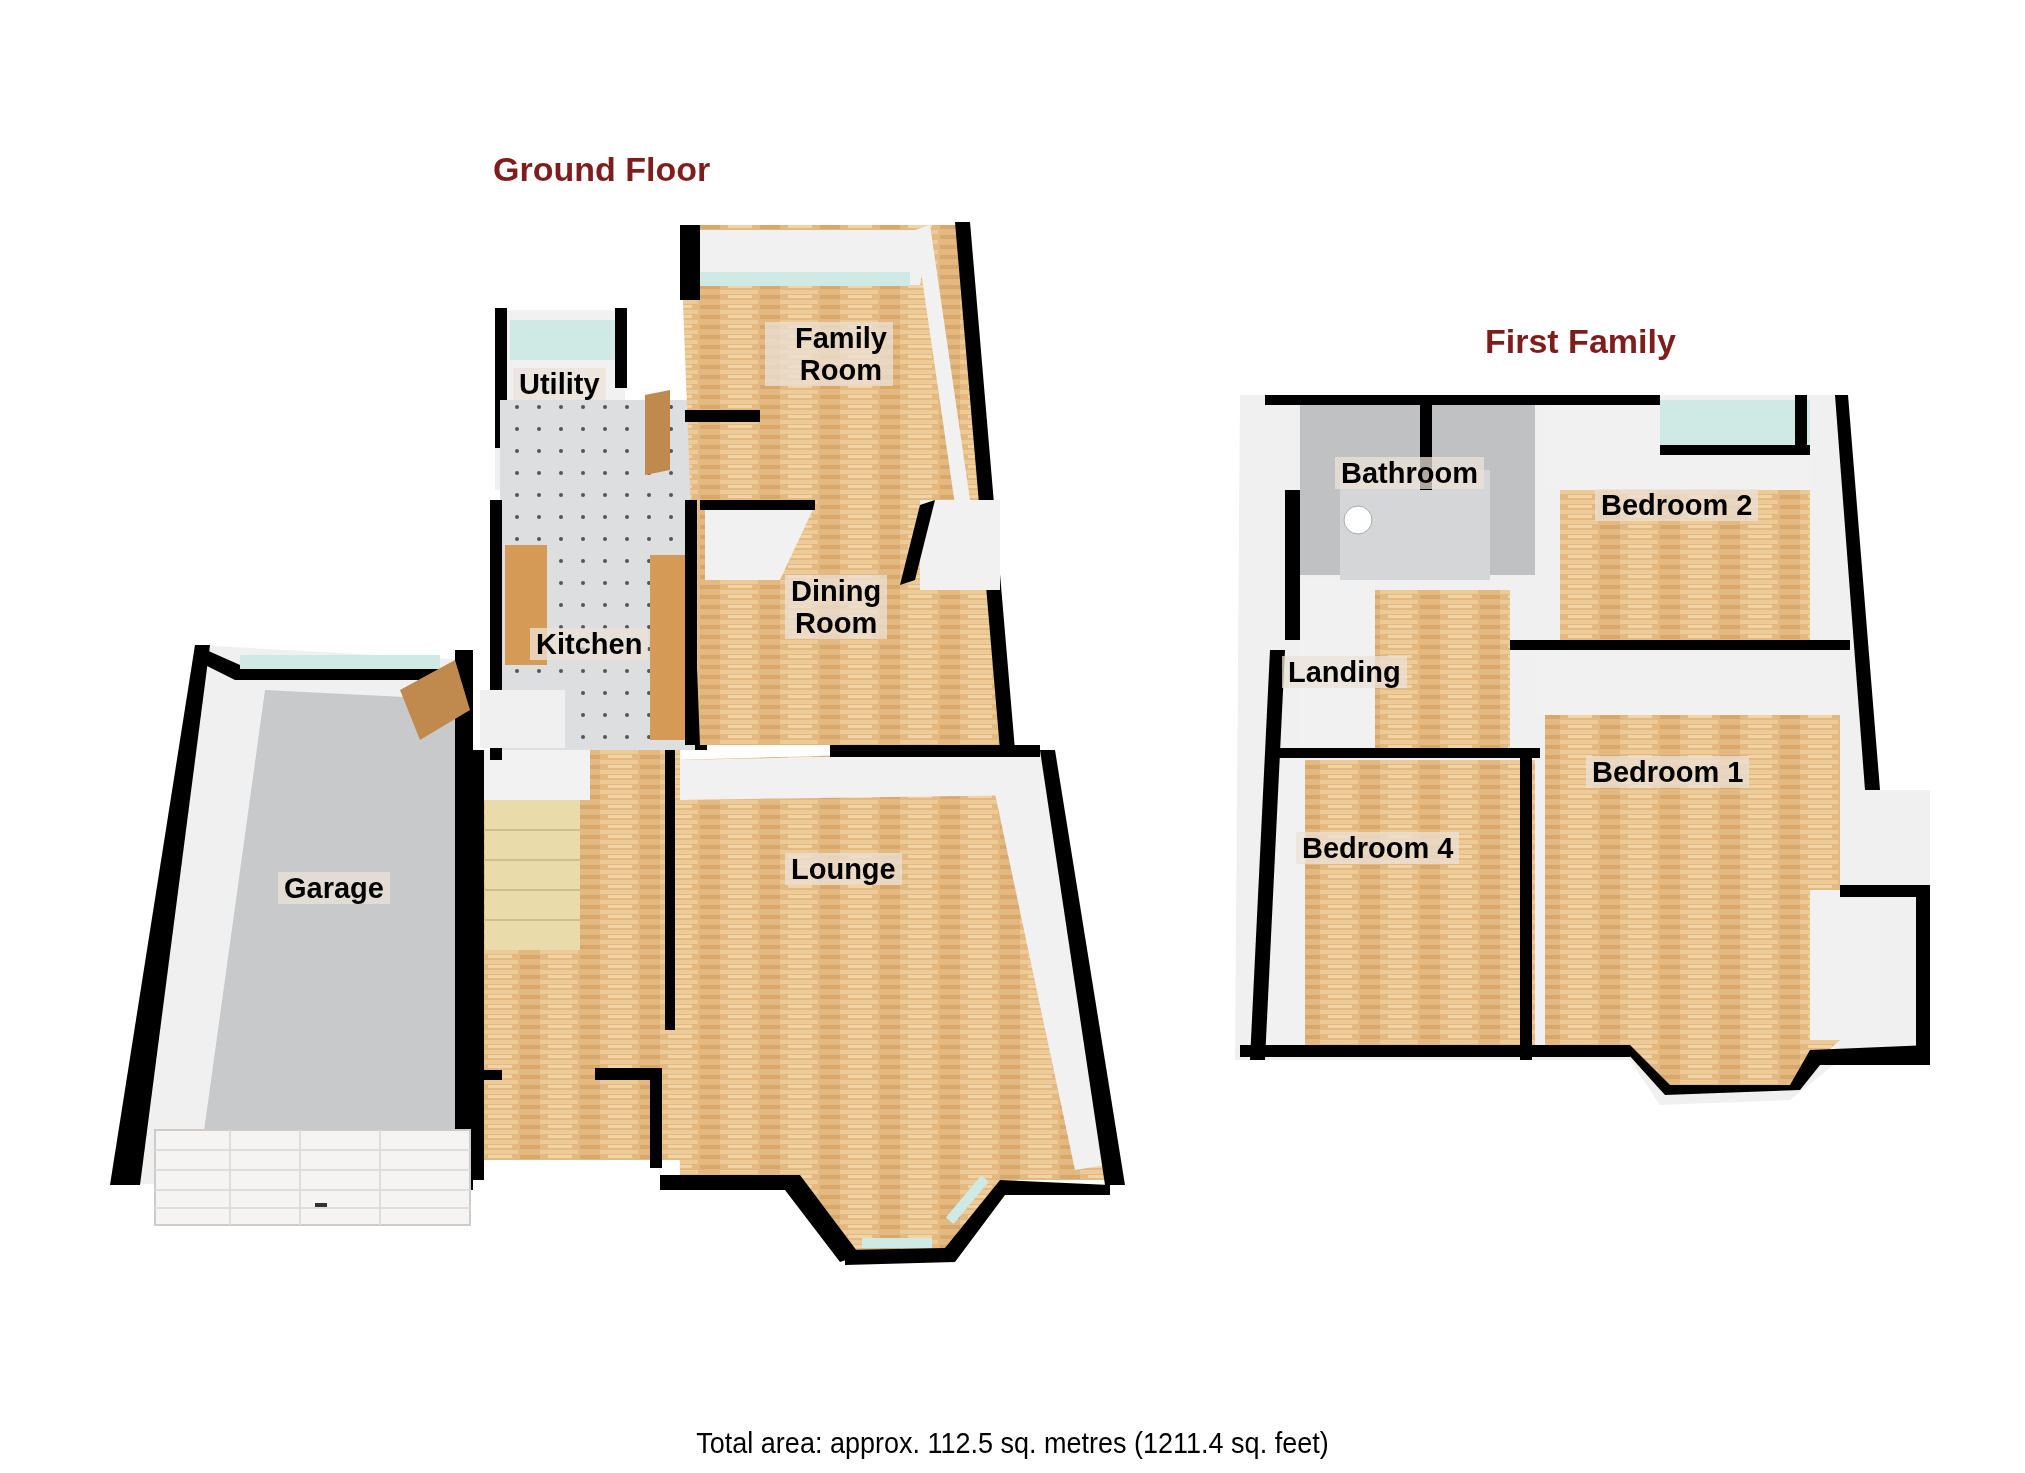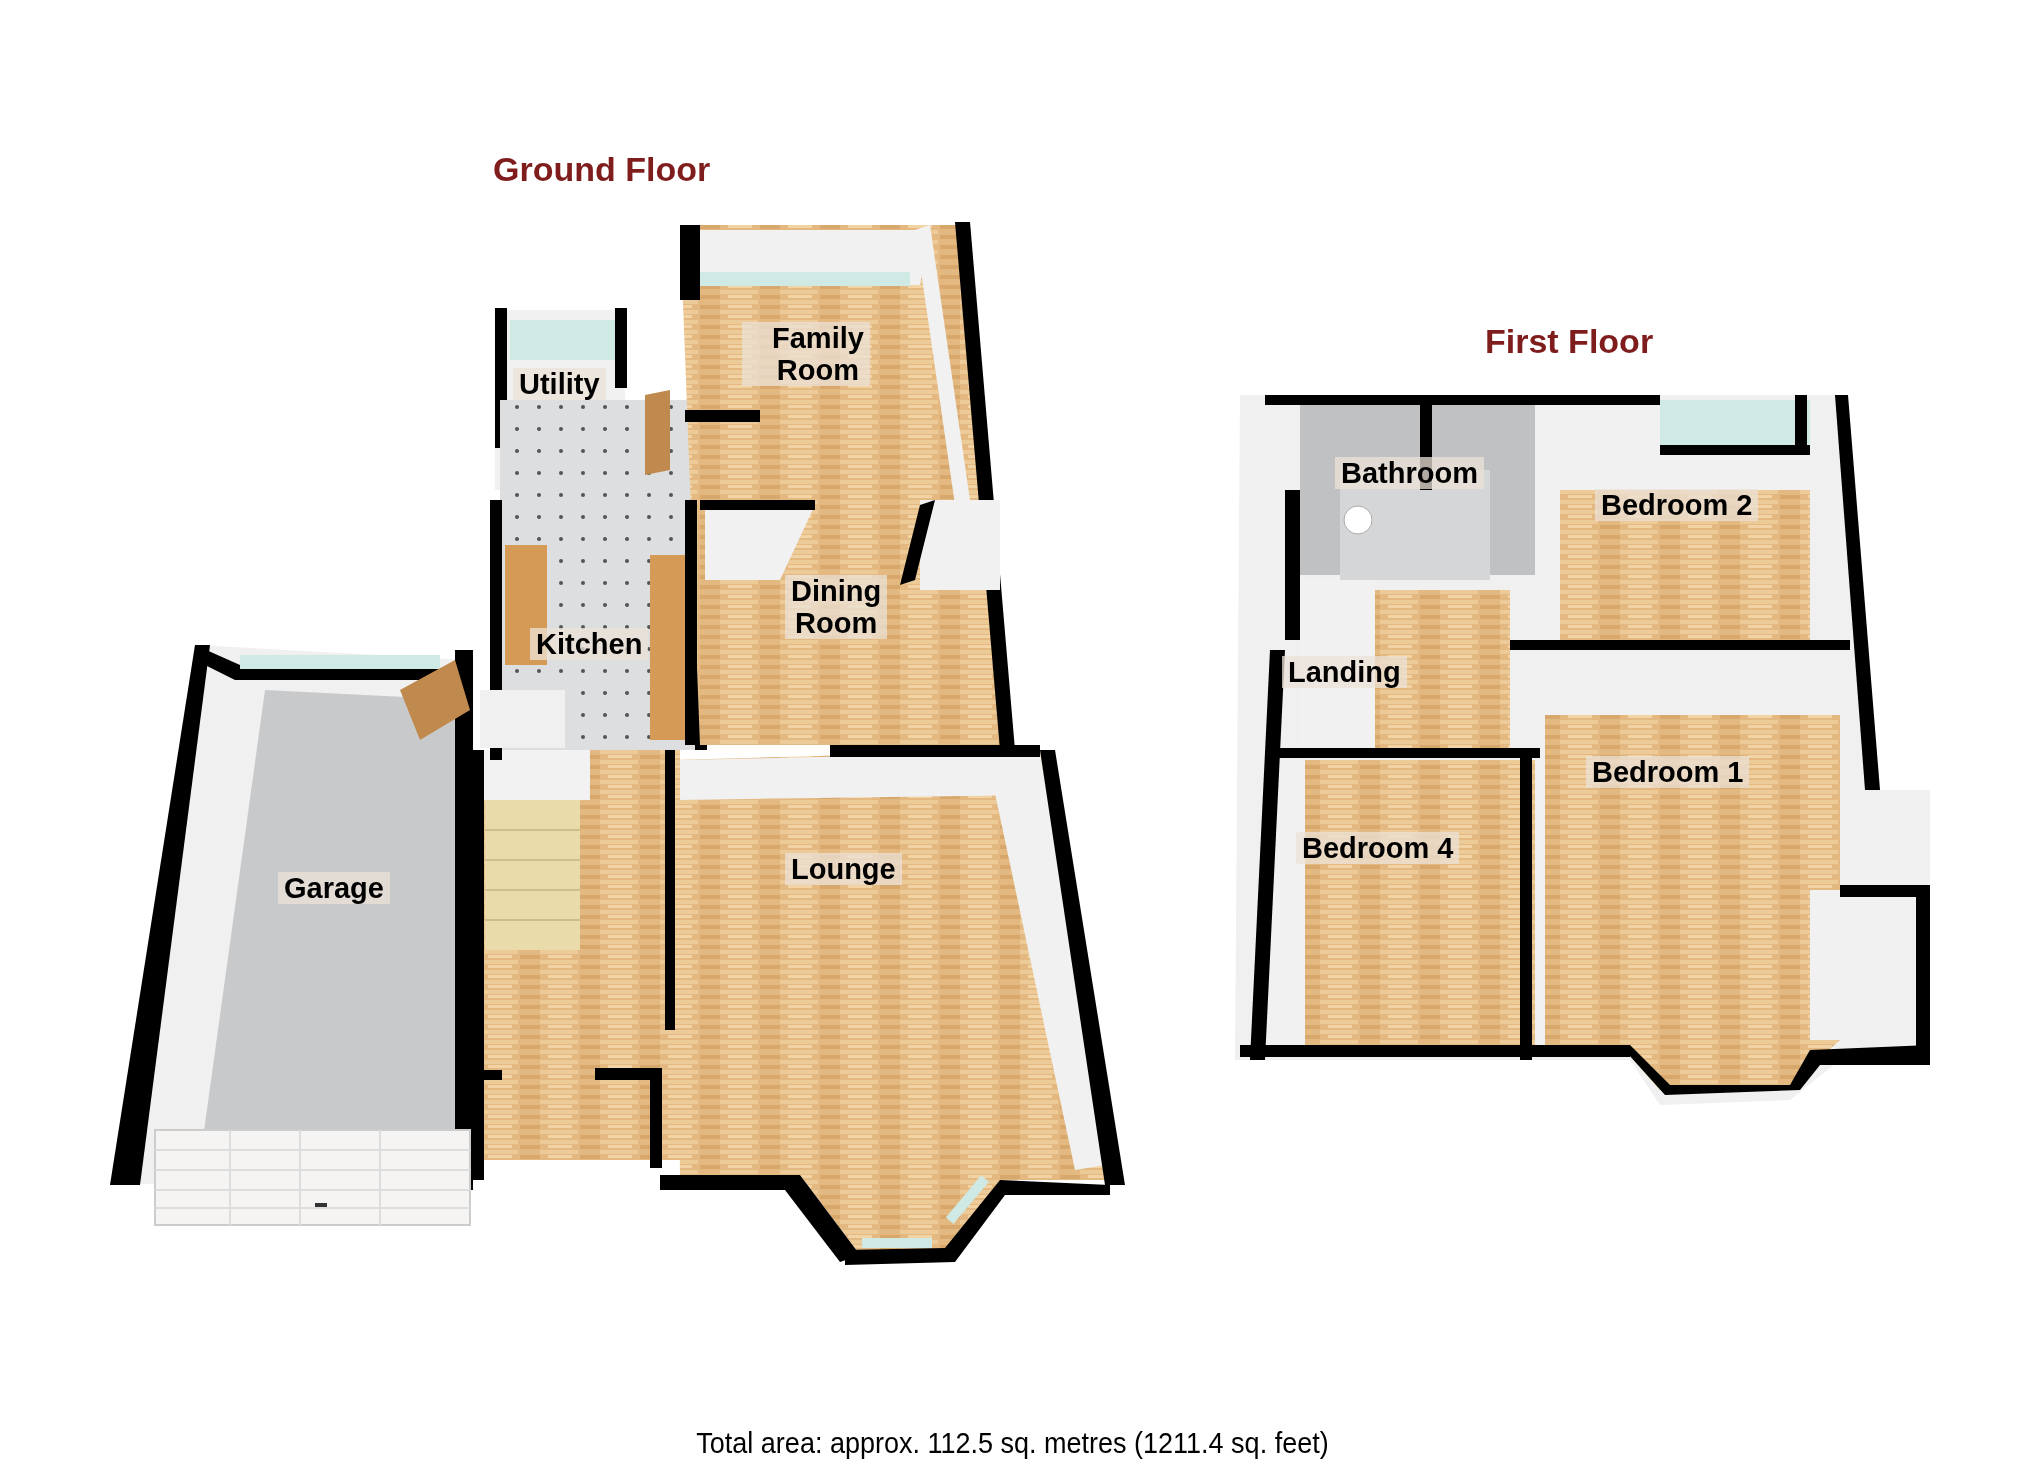--- a/index.html
+++ b/index.html
@@ -163,23 +163,23 @@
       <rect x="1810" y="890" width="70" height="150" fill="#f1f1f1"></rect>
       <rect x="1240" y="1045" width="390" height="12" fill="#000"></rect>
       <polygon points="1620,1045 1665,1095 1800,1090 1820,1065 1930,1065 1930,1045 1810,1050 1790,1085 1670,1085 1630,1045" fill="#000"></polygon>
       <rect x="1916" y="885" width="14" height="180" fill="#000"></rect>
       <rect x="1840" y="885" width="90" height="12" fill="#000"></rect>
     </g>
   </g>
 </svg>
 
 <div class="floor-title" style="left:493px; top:150px;">Ground Floor</div>
-<div class="floor-title" style="left:1485px; top:322px;">First Floor</div>
-
-<div class="room-label" style="left:742px; top:322px;padding-left:30px;">
+<div class="floor-title" style="left:1485px; top:322px;">First Family</div>
+
+<div class="room-label" style="left:765px; top:322px;padding-left:30px;">
   <div>Family</div>
   <div>Room</div>
 </div>
 <div class="room-label" style="left:513px; top:368px;">
   <div>Utility</div>
 </div>
 <div class="room-label" style="left:530px; top:628px;">
   <div>Kitchen</div>
 </div>
 <div class="room-label" style="left:785px; top:575px;text-align:center;">

